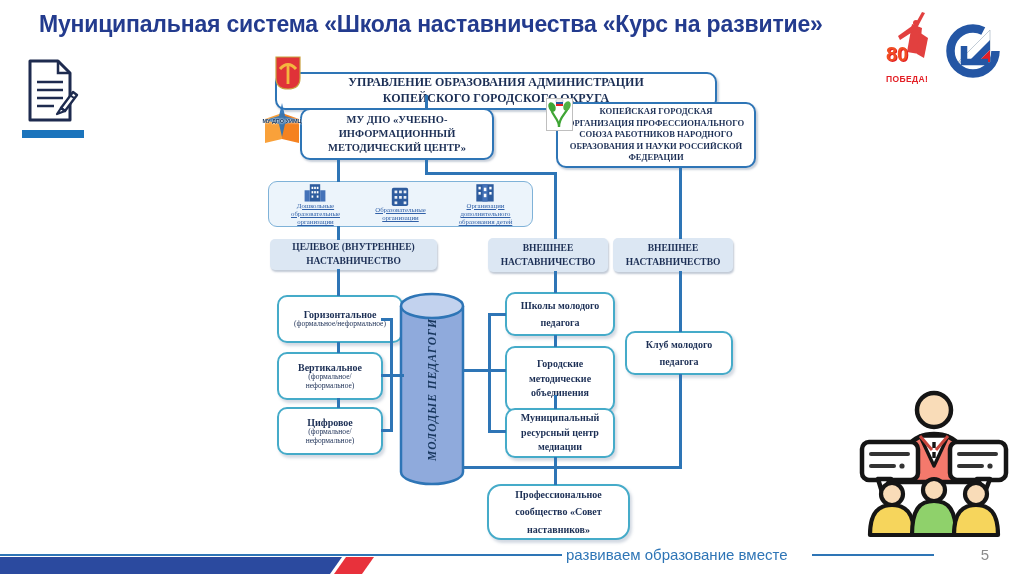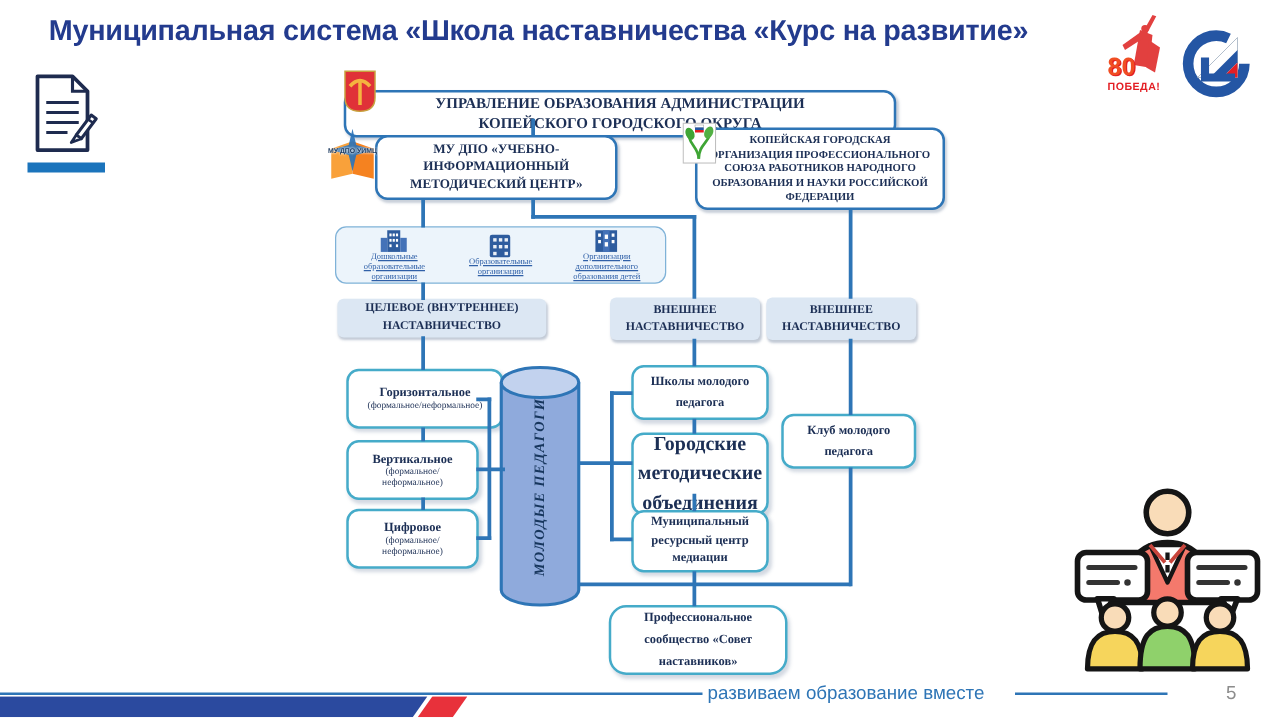--- a/index.html
+++ b/index.html
@@ -38,21 +38,21 @@
   .pagenum { position:absolute; left:970px; top:546px; width:30px; text-align:center;
              font-family:"Liberation Sans", sans-serif; font-size:15px; color:#8C8C8C; }
   .bar-main { position:absolute; left:0; top:557px; width:344px; height:17px; background:#2B4A9F;
               clip-path:polygon(0 0, 342px 0, 330px 100%, 0 100%); }
   .bar-red { position:absolute; left:334px; top:557px; width:40px; height:17px; background:#E8313B;
              clip-path:polygon(12px 0, 40px 0, 28px 100%, 0 100%); }
 
   .victory { position:absolute; left:886px; top:12px; width:56px; height:64px; }
   .v80 { position:absolute; left:0px; top:31px; font-family:"Liberation Sans",sans-serif;
          font-weight:bold; font-size:20px; color:#F04E23; text-shadow:1px 1px 0 #E31E24;text-align:center; }
-  .vword { position:absolute; left:0px; top:52px; font-family:"Liberation Sans",sans-serif;
+  .vword { position:absolute; left:0px; top:62px; font-family:"Liberation Sans",sans-serif;
            font-weight:bold; font-size:8.5px; color:#E31E24; letter-spacing:.4px; }
 
   .mudpo-badge { position:absolute; left:259px; top:103px; width:46px; height:44px; }
   .mudpo-badge .badge-text { position:absolute; left:0; top:15px; width:46px; text-align:center;
         font-family:"Liberation Sans",sans-serif; font-weight:bold; font-size:5.5px; color:#17365D;
         text-shadow:0 0 2px #fff,0 0 2px #fff; }
 
   .doc-bar { position:absolute; left:22px; top:130px; width:62px; height:8px; background:#1B74BC; }
   svg { display:block; }
 </style>
@@ -210,21 +210,21 @@
 
   <svg width="66" height="196" viewBox="0 0 66 196" style="position:absolute;left:399px;top:292px">
     <path d="M2,14 L2,180 A31,12 0 0,0 64,180 L64,14" fill="#8FAADC" stroke="#2E75B6" stroke-width="2.5"></path>
     <ellipse cx="33" cy="14" rx="31" ry="12" fill="#C2D2EE" stroke="#2E75B6" stroke-width="2.5"></ellipse>
   </svg>
   <div class="cyl-label">МОЛОДЫЕ ПЕДАГОГИ</div>
 
   <div class="box cyan" style="left:505px;top:292px;width:110px;height:44px;font-size:10px;line-height:1.7;padding:0 10px">
     <span>Школы молодого педагога</span>
   </div>
-  <div class="box cyan" style="left:505px;top:346px;width:110px;height:66px;font-size:16px;line-height:1.45;padding:0 14px">
+  <div class="box cyan" style="left:505px;top:346px;width:110px;height:66px;font-size:10px;line-height:1.45;padding:0 14px">
     <span>Городские методические объединения</span>
   </div>
   <div class="box cyan" style="left:625px;top:331px;width:108px;height:44px;font-size:10px;line-height:1.7;padding:0 12px">
     <span>Клуб молодого педагога</span>
   </div>
 
   <div class="box cyan" style="left:505px;top:408px;width:110px;height:50px;font-size:10px;line-height:1.45;padding:0 8px">
     <span>Муниципальный ресурсный центр медиации</span>
   </div>
 

